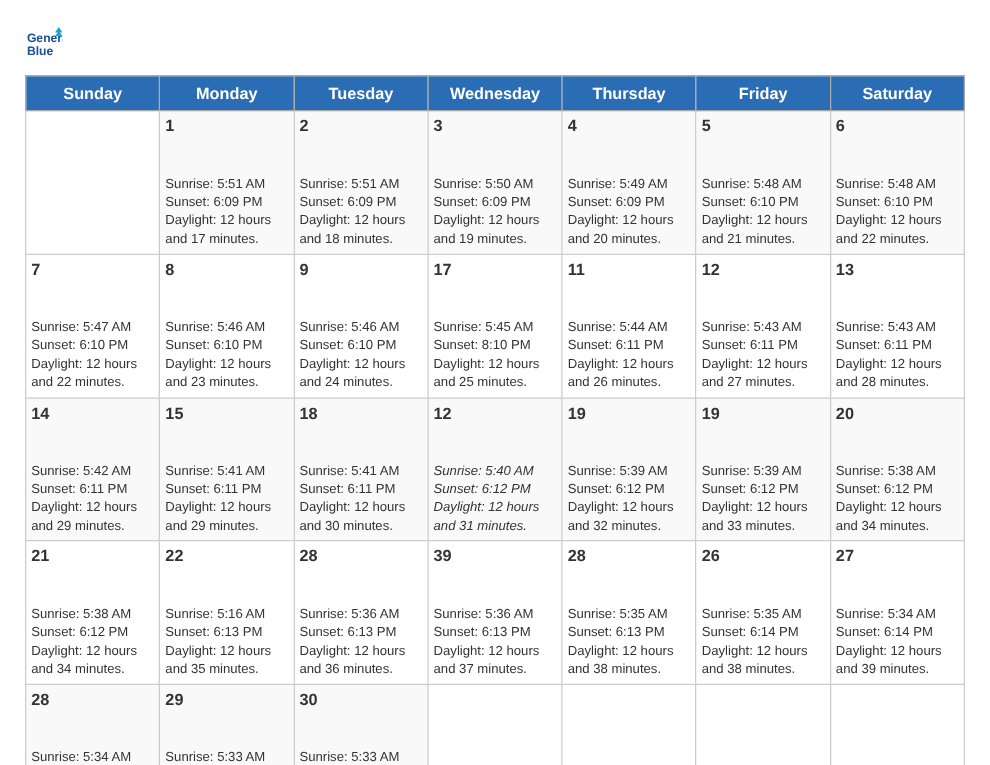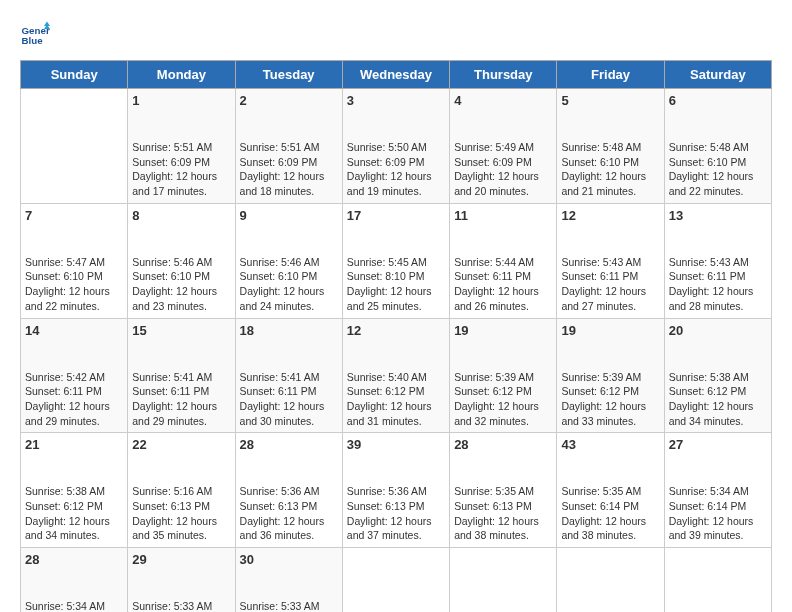--- a/index.html
+++ b/index.html
@@ -226,21 +226,21 @@
         </td>
         <td>
           <div class="day-number">18</div>
           <div class="day-info" style="white-space: pre-line;">Sunrise: 5:41 AM
 Sunset: 6:11 PM
 Daylight: 12 hours
 and 30 minutes.</div>
         </td>
         <td>
           <div class="day-number">12</div>
-          <div class="day-info" style="white-space: pre-line;">Sunrise: 5:40 AM
+          <div class="day-info" style="white-space: pre-line; font-style: italic;">Sunrise: 5:40 AM
 Sunset: 6:12 PM
 Daylight: 12 hours
 and 31 minutes.</div>
         </td>
         <td>
           <div class="day-number">19</div>
           <div class="day-info" style="white-space: pre-line;">Sunrise: 5:39 AM
 Sunset: 6:12 PM
 Daylight: 12 hours
 and 32 minutes.</div>
@@ -290,21 +290,21 @@
 and 37 minutes.</div>
         </td>
         <td>
           <div class="day-number">28</div>
           <div class="day-info" style="white-space: pre-line;">Sunrise: 5:35 AM
 Sunset: 6:13 PM
 Daylight: 12 hours
 and 38 minutes.</div>
         </td>
         <td>
-          <div class="day-number">43</div>
+          <div class="day-number">26</div>
           <div class="day-info" style="white-space: pre-line;">Sunrise: 5:35 AM
 Sunset: 6:14 PM
 Daylight: 12 hours
 and 38 minutes.</div>
         </td>
         <td>
           <div class="day-number">27</div>
           <div class="day-info" style="white-space: pre-line;">Sunrise: 5:34 AM
 Sunset: 6:14 PM
 Daylight: 12 hours

